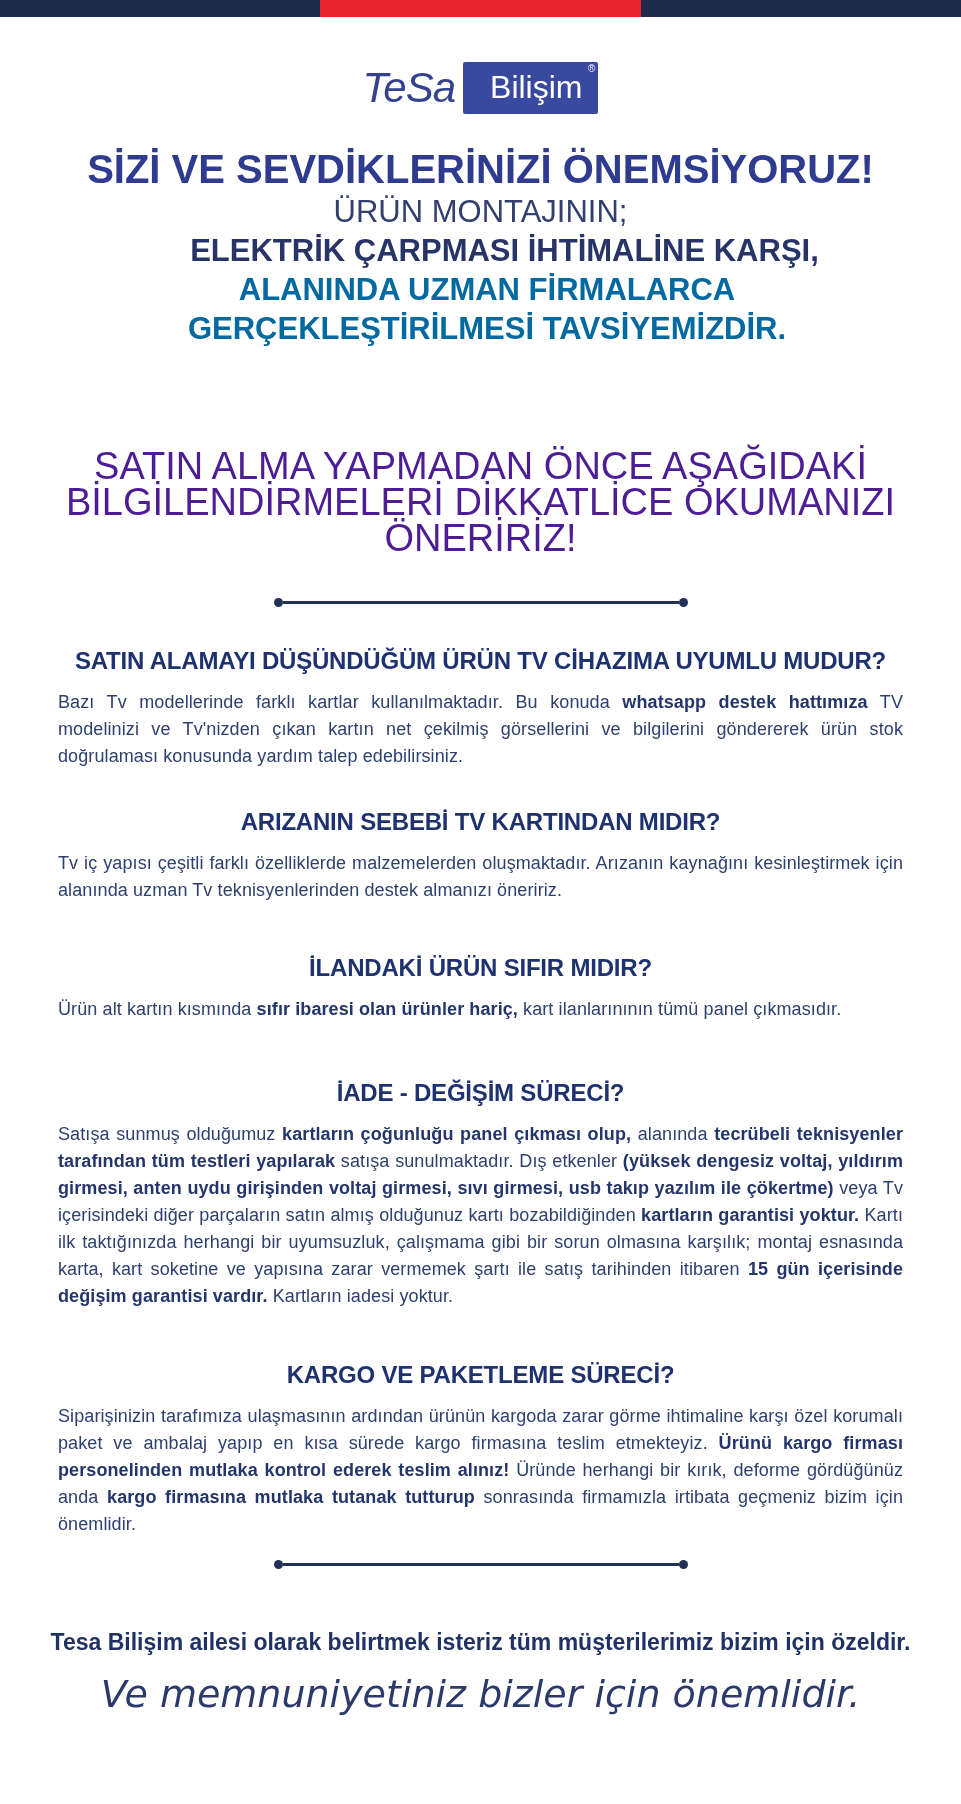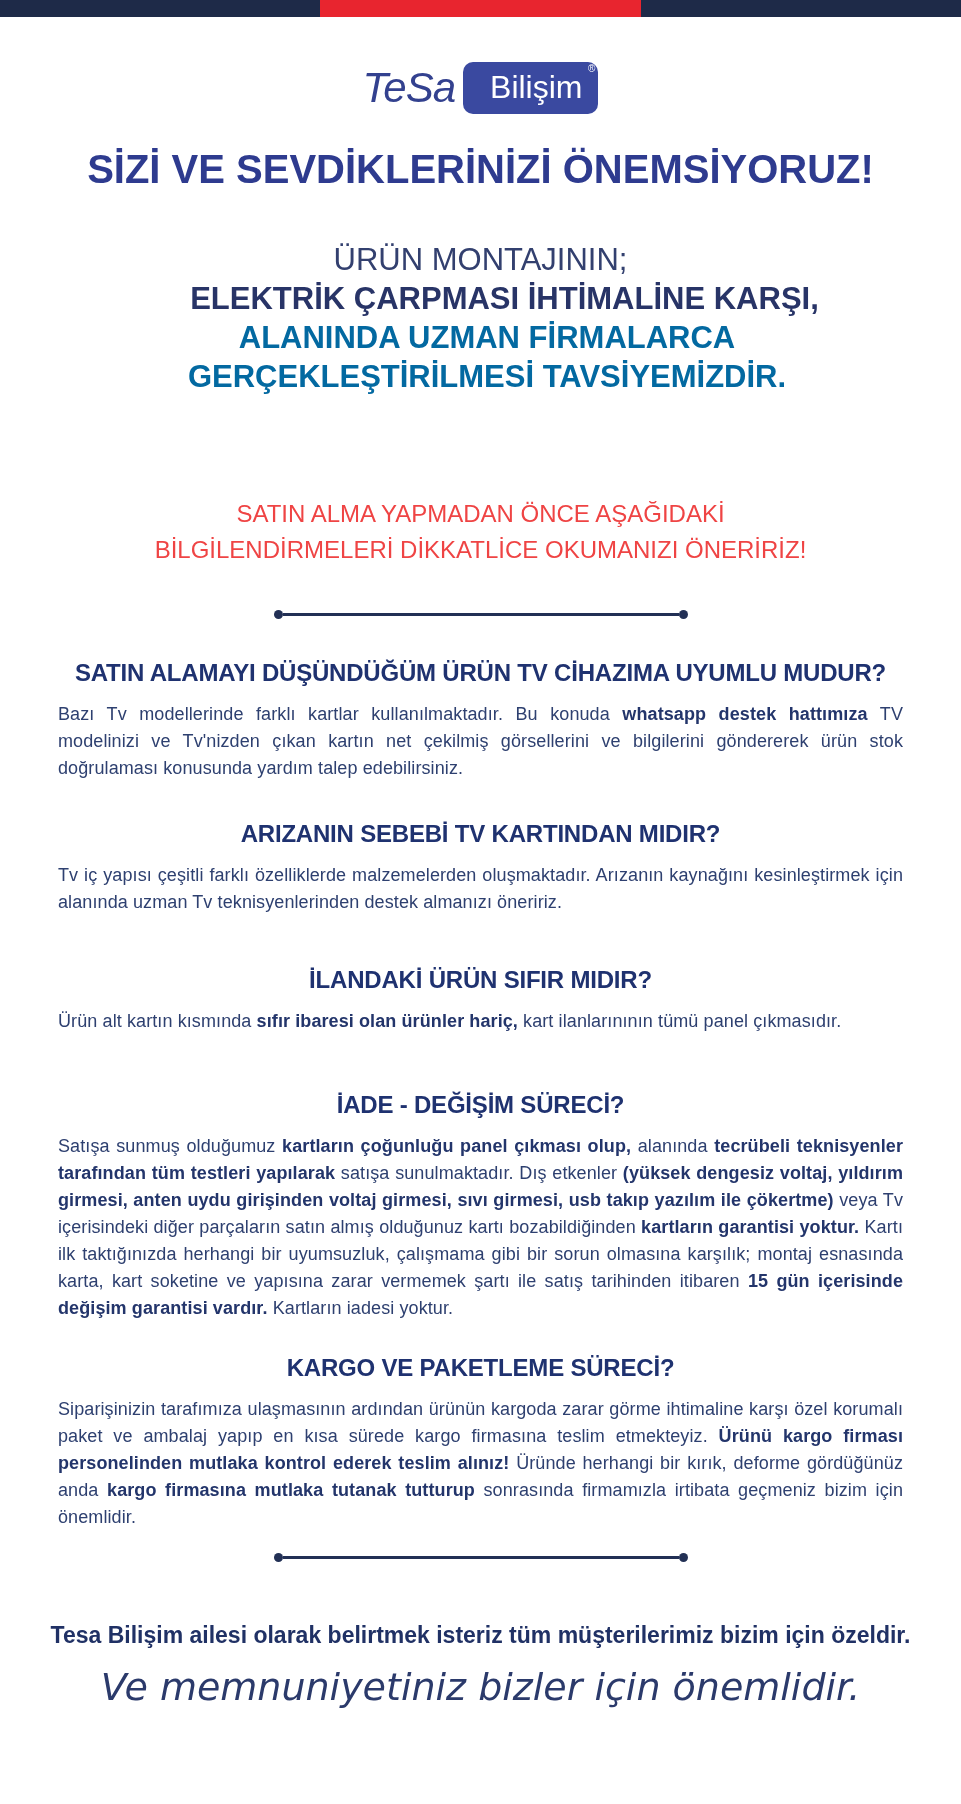--- a/index.html
+++ b/index.html
@@ -20,40 +20,40 @@
 
   
   .logo-row { display: flex; justify-content: center; align-items: center; margin-top: 45px; }
   .logo-tesa {
     font-style: italic; font-weight: normal; font-size: 42px;
     color: #33418f; letter-spacing: -1px; margin-right: 8px;
   }
   .logo-box {
     position: relative; background: #3a49a0; color: #ffffff;
     font-size: 32px; font-weight: 400; padding: 9px 16px 11px 27px;
-    border-radius: 10px; line-height: 1;
+    border-radius: 2px; line-height: 1;
   }
   .logo-reg { position: absolute; top: 2px; right: 3px; font-size: 10px; color: #ffffff; }
 
   
   .main-title {
     text-align: center; margin: 33px 30px 0;
     font-size: 40px; font-weight: bold; color: #2e3b8f;
   }
 
   
-  .advisory { margin-top: 48px; text-align: center; font-size: 31px; line-height: 39px; }
+  .advisory { text-align: center; font-size: 31px; line-height: 39px; }
   .adv-1 { color: #33406f; font-weight: 400; }
   .adv-2 { color: #283467; font-weight: bold; padding-left: 48px; }
   .adv-3, .adv-4 { color: #0369a1; font-weight: 700; padding-left: 13px; }
 
   
   .notice {
     margin-top: 100px; text-align: center;
-    font-size: 24px; line-height: 36px; color: #ef4444; font-weight: 400;
+    font-size: 38px; line-height: 36px; color: #4c1d95; font-weight: 400;
   }
 
   
   .divider { display: flex; align-items: center; justify-content: center; margin-top: 42px; }
   .divider .dot  { width: 9px; height: 9px; border-radius: 50%; background: #223055; flex: none; }
   .divider .line { width: 396px; height: 3px; background: #223055; flex: none; }
   .divider-bottom { margin-top: 22px; }
 
   
   .qa h2 {
@@ -62,21 +62,21 @@
   }
   .qa p {
     margin: 14px 58px 0; font-size: 18px; line-height: 27px;
     color: #2e4070; text-align: justify; letter-spacing: 0.1px;
   }
   .qa p b { color: #23356b; }
   .s1 h2 { margin-top: 40px; }
   .s2 h2 { margin-top: 38px; }
   .s3 h2 { margin-top: 50px; }
   .s4 h2 { margin-top: 56px; }
-  .s5 h2 { margin-top: 32px; }
+  .s5 h2 { margin-top: 51px; }
 
   
   .footer-statement {
     text-align: center; font-size: 23px; font-weight: bold;
     color: #203165; margin: 60px 38px 0;
   }
   .signature {
     text-align: center; font-family: cursive, "DejaVu Sans", sans-serif;
     font-style: italic; font-size: 38px; color: #2b3a6b;
     margin: 16px 0 20px;

